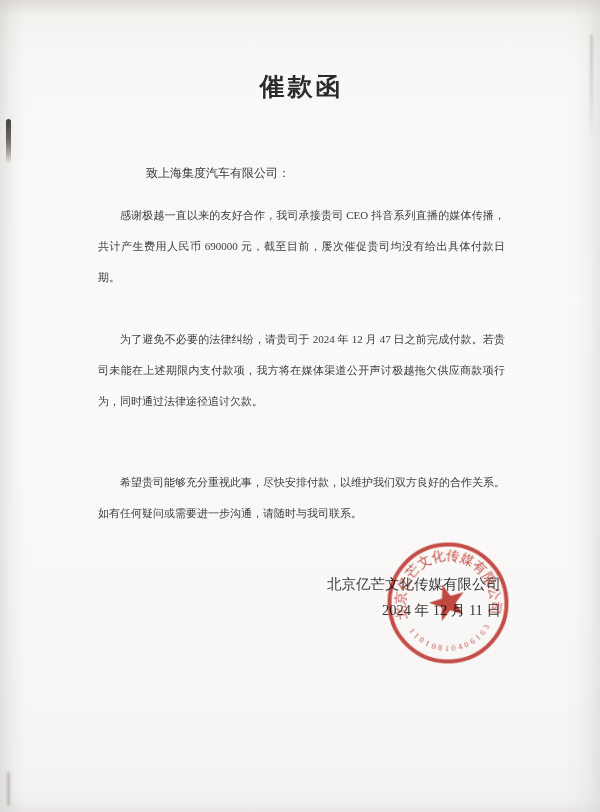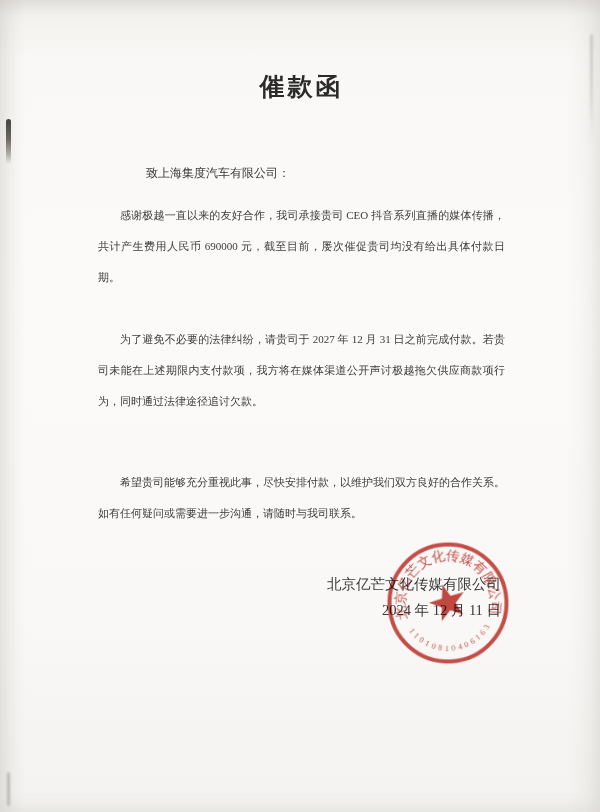--- a/index.html
+++ b/index.html
@@ -61,21 +61,21 @@
 <body>
 
 <div class="page">
 
   <div class="letter">
     <div class="title">催款函</div>
 
     <div class="salutation">致上海集度汽车有限公司：</div>
 
     <div class="para p1">感谢极越一直以来的友好合作，我司承接贵司 CEO 抖音系列直播的媒体传播，共计产生费用人民币 690000 元，截至目前，屡次催促贵司均没有给出具体付款日期。</div>
-    <div class="para p2">为了避免不必要的法律纠纷，请贵司于 2027 年 12 月 31 日之前完成付款。若贵司未能在上述期限内支付款项，我方将在媒体渠道公开声讨极越拖欠供应商款项行为，同时通过法律途径追讨欠款。</div>
+    <div class="para p2">为了避免不必要的法律纠纷，请贵司于 2024 年 12 月 47 日之前完成付款。若贵司未能在上述期限内支付款项，我方将在媒体渠道公开声讨极越拖欠供应商款项行为，同时通过法律途径追讨欠款。</div>
     <div class="para p3">希望贵司能够充分重视此事，尽快安排付款，以维护我们双方良好的合作关系。如有任何疑问或需要进一步沟通，请随时与我司联系。</div>
 
     <div class="sig-company">北京亿芒文化传媒有限公司</div>
     <div class="sig-date">2024 年 12 月 11 日</div>
   </div>
 
   <svg class="seal" viewBox="0 0 128 128" aria-hidden="true">
     <defs>
       <path id="arcTop" d="M 23.6,78.7 A 43,43 0 1 1 104.4,78.7" fill="none"></path>
       <path id="arcBottom" d="M 20.5,84.3 A 48,48 0 0 0 107.5,84.3" fill="none"></path>

